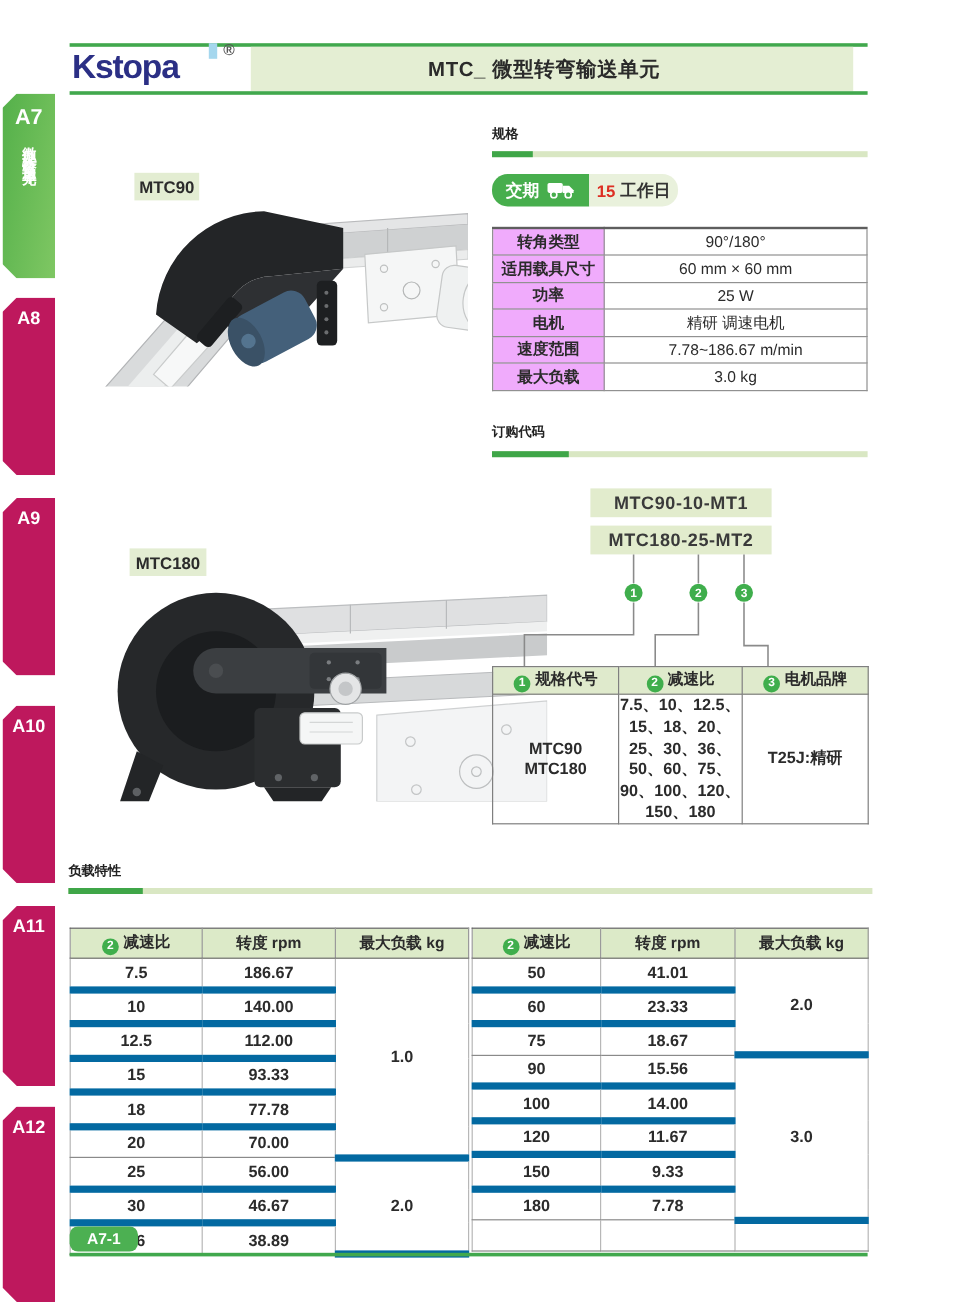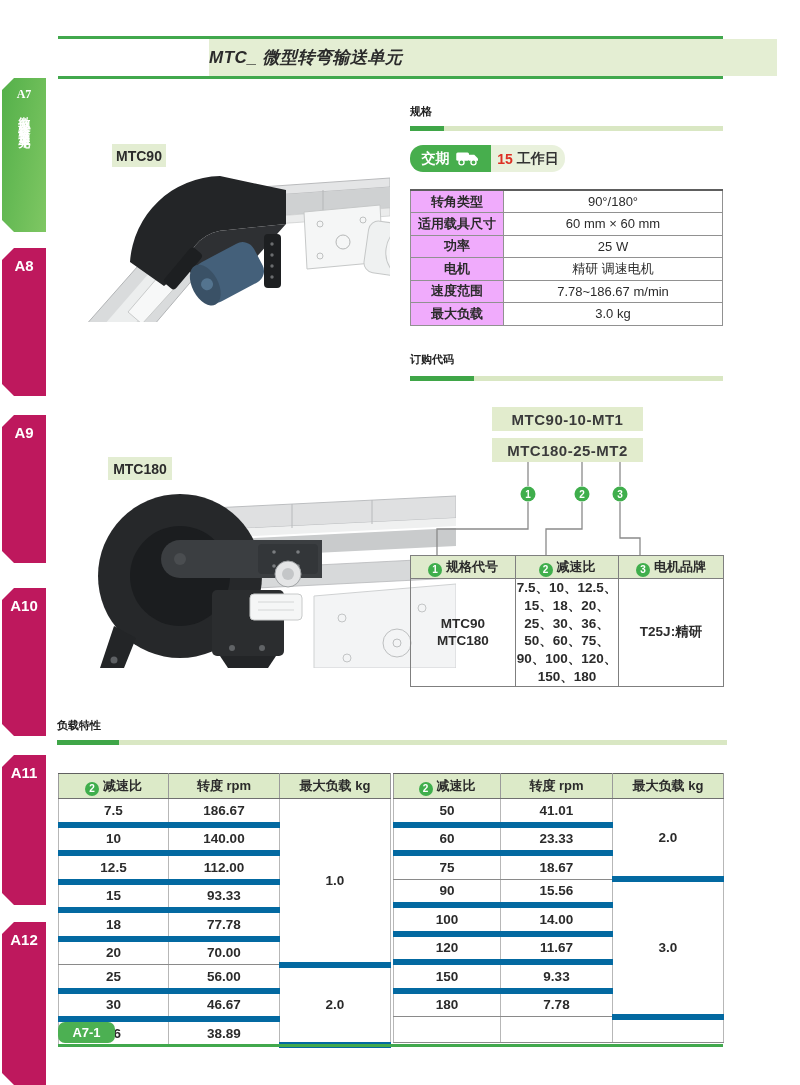--- a/index.html
+++ b/index.html
@@ -5,28 +5,28 @@
   html,body{margin:0;padding:0;background:#fff;font-family:"Liberation Sans",sans-serif;}
   #page{position:relative;width:800px;height:1085px;background:#fff;overflow:hidden;color:#2b2b2b;}
   .abs{position:absolute;}
 
   
   .side-tab{position:absolute;left:2px;width:44px;
     clip-path:polygon(12px 0,100% 0,100% 100%,12px 100%,0 calc(100% - 12px),0 12px);
     background:#be185d;display:flex;flex-direction:column;align-items:center;}
   .side-tab .tab-label{color:#fff;font-weight:bold;font-size:15px;margin-top:9px;}
   .side-tab.active{background:linear-gradient(100deg,#54b04a,#7fc763);}
-  .side-tab.active .tab-label{font-size:12px;font-family:Liberation Serif, serif;}
+  .side-tab.active .tab-label{font-size:18px;}
   .side-tab .tab-sub{writing-mode:vertical-rl;text-orientation:upright;color:#fff;
     font-size:12px;font-weight:bold;letter-spacing:3px;margin-top:5px;}
 
   
   .hline{position:absolute;left:58px;width:665px;height:3px;background:#41a84d;}
-  #banner{position:absolute;left:209px;top:39px;width:568px;height:37px;background:#e4eed3;
-    display:flex;align-items:center;justify-content:flex-start;padding-right:13px;box-sizing:border-box;font-style:italic;}
+  #banner{position:absolute;left:209px;top:39px;width:502px;height:37px;background:#e4eed3;
+    display:flex;align-items:center;justify-content:center;padding-right:13px;box-sizing:border-box;}
   #banner span{font-size:17px;font-weight:bold;color:#2b2b2b;letter-spacing:0.5px;}
   #logo{position:absolute;left:60px;top:40px;width:145px;height:36px;}
   #logo .word{font-size:28px;font-weight:bold;color:#2b2f85;letter-spacing:-1px;font-family:"Liberation Sans",sans-serif;}
   #logo .tick{position:absolute;left:114px;top:-4px;width:7px;height:13px;background:#a5d7ee;}
   #logo .reg{position:absolute;left:126px;top:-6px;font-size:13px;color:#555;font-weight:bold;}
 
   
   .prod-badge{position:absolute;background:#e3edd2;color:#2b2b2b;font-weight:bold;font-size:14px;
     display:flex;align-items:center;justify-content:center;}
 
@@ -103,20 +103,25 @@
       </div>
       <div class="side-tab" style="top: 755px; height: 150px;">
         <span class="tab-label">A11</span>
       </div>
       <div class="side-tab" style="top: 922px; height: 163px;">
         <span class="tab-label">A12</span>
       </div>
     </nav>
 
   <div class="hline abs" style="top:36px"></div>
+  <div id="logo">
+    <span class="word">Kstopa</span>
+    <span class="tick"></span>
+    <span class="reg">®</span>
+  </div>
   <div id="banner">
     <span>MTC_ 微型转弯输送单元</span>
   </div>
   <div class="hline abs" style="top:76px"></div>
 
   <div class="prod-badge" style="left:112px;top:144px;width:54px;height:23px">MTC90</div>
   <svg class="abs" style="left:68px;top:150px" width="322" height="172" viewBox="0 0 322 172">
 
     <polygon points="100,82 -6,202 34,236 138,114" fill="#d9dbdc" stroke="#b2b4b6" stroke-width="1"></polygon>
     <polygon points="108,92 10,205 28,220 124,106" fill="#eceeee"></polygon>

